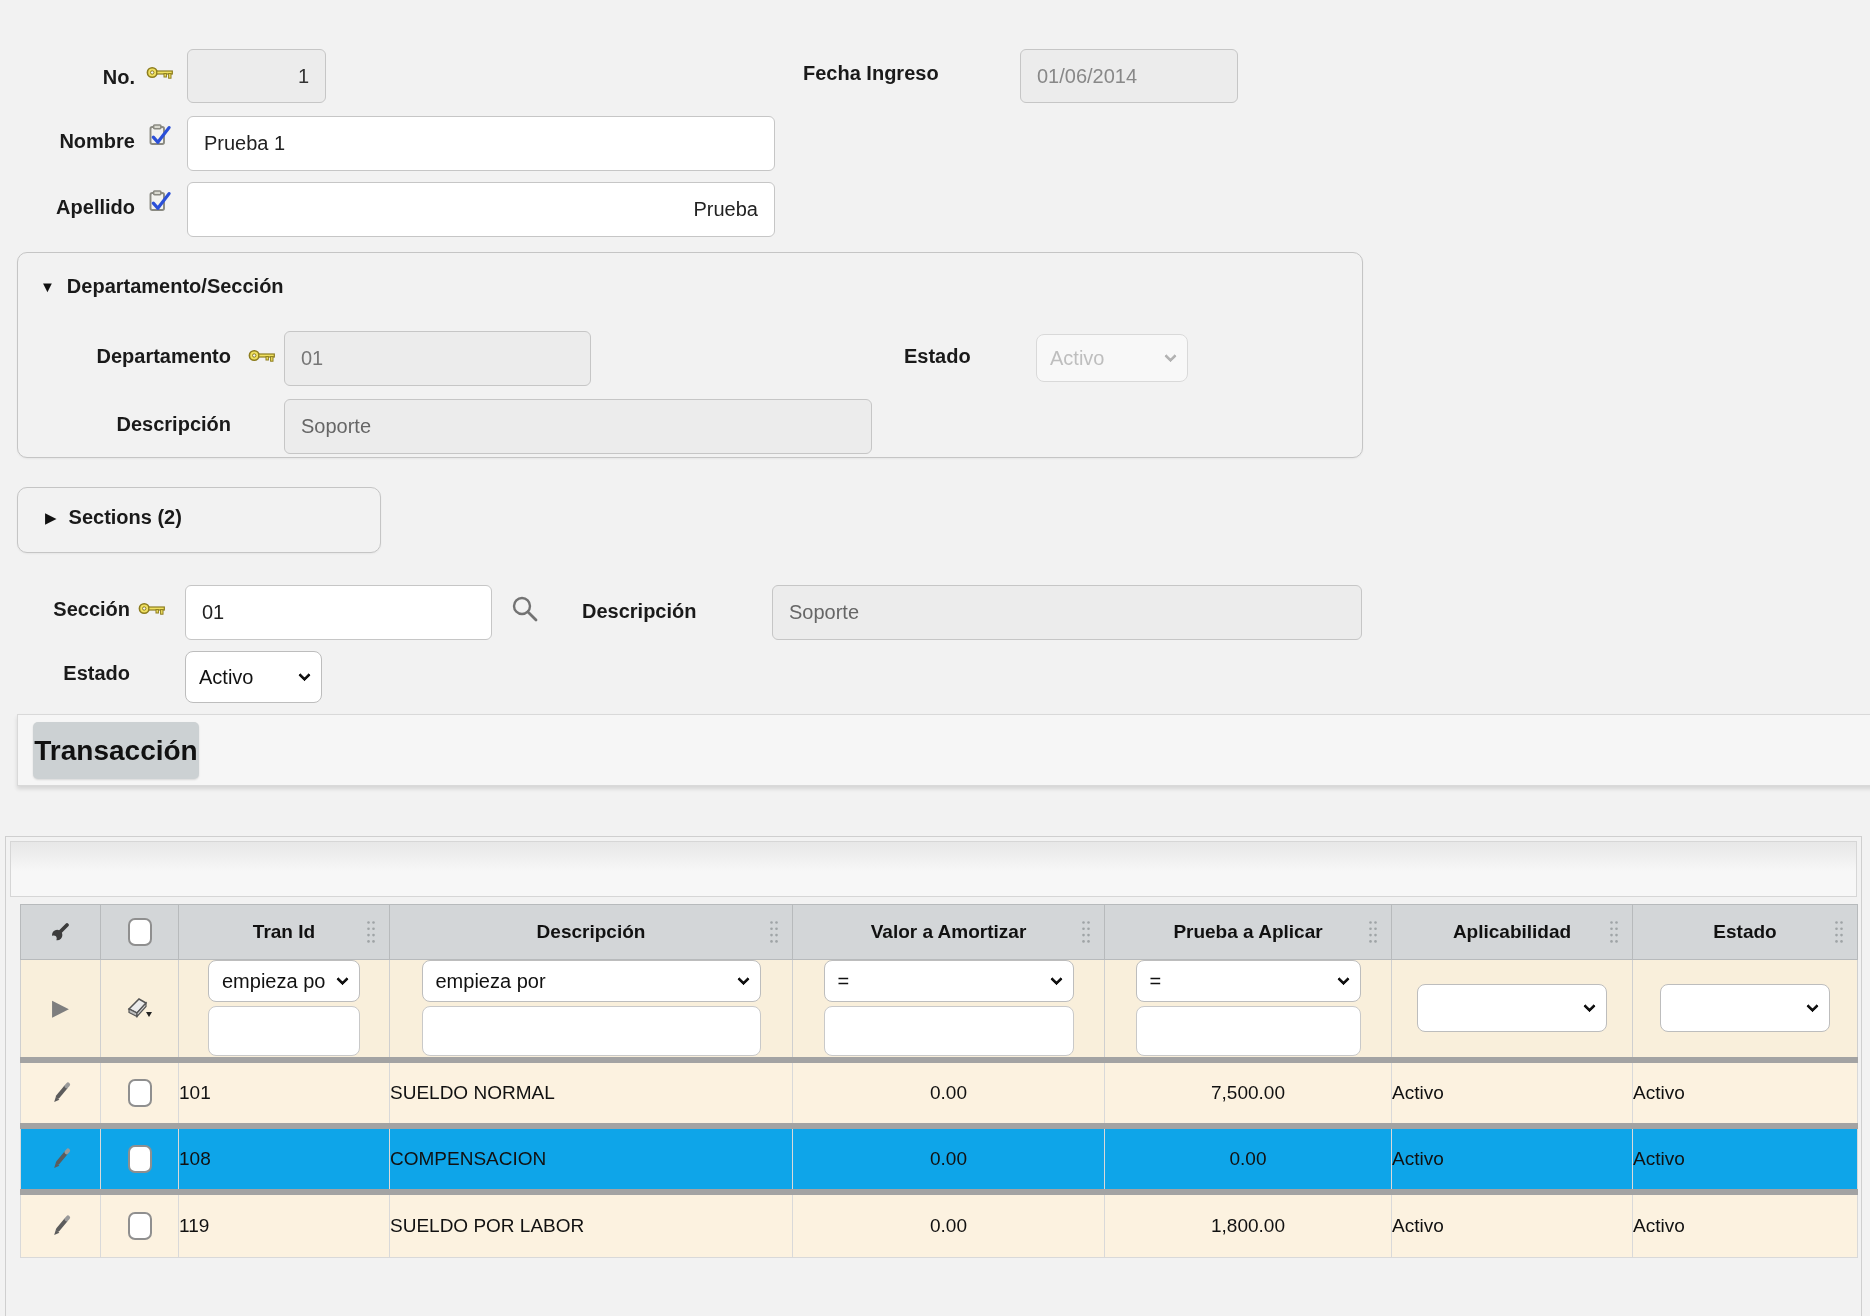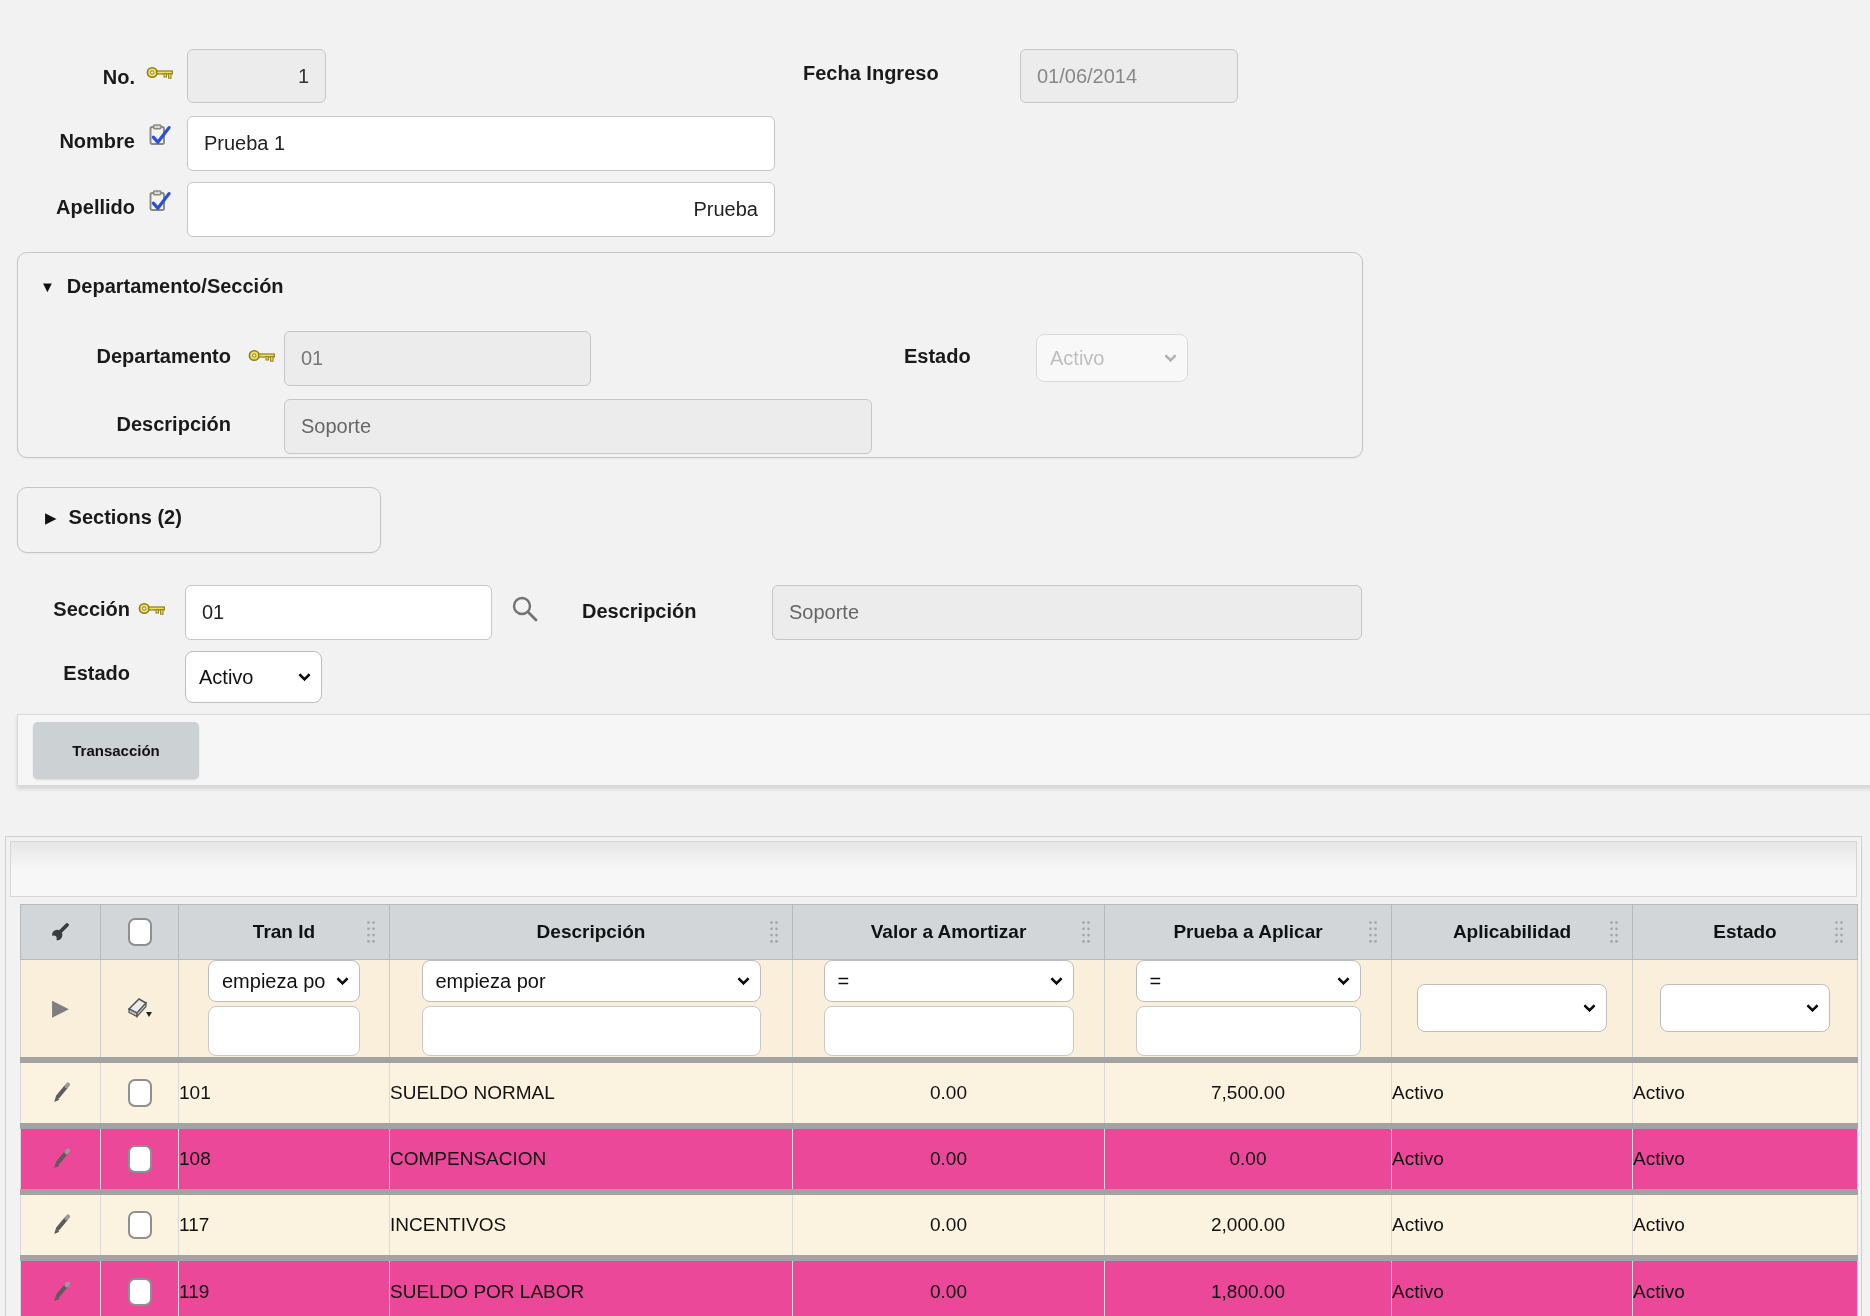--- a/index.html
+++ b/index.html
@@ -31,36 +31,36 @@
   
   .panel{position:absolute;border:1px solid #c5c5c5;border-radius:10px;background:#f2f2f2;
          box-shadow:0 1px 2px rgba(0,0,0,0.05);}
   .panel-title{display:flex;align-items:center;gap:12px;}
   .tri{font-size:15px;color:#111;}
 
   
   .tabbar{position:absolute;left:17px;top:714px;width:1858px;height:72px;background:#f6f6f6;
           border:1px solid #d9d9d9;box-shadow:0 3px 4px rgba(0,0,0,0.12);}
   .tab{position:absolute;left:15px;top:7px;width:166px;height:57px;background:#ccd1d3;border-radius:5px;
-       display:flex;align-items:center;justify-content:center;font-weight:bold;font-size:15px;color:#111;
+       display:flex;align-items:center;justify-content:center;font-weight:bold;font-size:28px;color:#111;
        box-shadow:0 1px 2px rgba(0,0,0,0.12);}
 
   
   .gridbox{position:absolute;left:5px;top:836px;width:1857px;height:486px;background:#f2f2f2;
            border:1px solid #cfcfcf;}
   .gridtool{position:absolute;left:4px;top:4px;width:1847px;height:56px;
             background:linear-gradient(#e7e7e7,#f7f7f7 55%);border:1px solid #d6d6d6;}
 
   table.grid{position:absolute;left:14px;top:67px;width:1837px;border-collapse:collapse;table-layout:fixed;
              font-size:19px;background:#fff;border:1px solid #b3b6b8;}
   table.grid th{height:55px;background:#d3d6d8;border:1px solid #b7babc;font-size:19px;font-weight:bold;
                 text-align:center;position:relative;padding:0;}
   table.grid td{border:1px solid #d9d9d9;padding:0;}
   tr.filter td{height:100px;background:#f9efdb;border-color:#cfcfcf;border-bottom:1px solid #c4c4c4;}
-  tr.rowdata td{height:66px;background:#ec4899;}
+  tr.rowdata td{height:66px;background:#0ea5e9;}
   tr.rowdata:nth-of-type(even) td{background:#fcf2e0;}
   tr.rowdata td{border-top:6px solid #a3a3a3;}
   .cell-id{padding-left:22px;}
   .cell-desc{padding-left:26px;}
   .cell-num{text-align:center;padding-right:38px;}
   .cell-txt{padding-left:28px;}
   .icon-center{display:flex;align-items:center;justify-content:center;height:100%;}
 
   
   .dots{position:absolute;right:12px;top:50%;transform:translateY(-50%);width:12px;height:26px;}
@@ -405,58 +405,36 @@
               </span>
             </td>
       <td class="cell-id">108</td>
       <td class="cell-desc">COMPENSACION</td>
       <td class="cell-num">0.00</td>
       <td class="cell-num">0.00</td>
       <td class="cell-txt">Activo</td>
       <td class="cell-txt">Activo</td>
     </tr>
 
+
     <tr class="rowdata">
       <td>
         <span class="icon-center">
           <svg width="24" height="24" viewBox="0 0 24 24">
             <path d="M9 15.5 L16.5 6.5" stroke="#5c5c5c" stroke-width="4.2" stroke-linecap="round"></path>
             <path d="M17.6 5.2 L19 3.6" stroke="#9a9a9a" stroke-width="4.2" stroke-linecap="round"></path>
             <polygon points="5.2,21 6.8,15.8 10.4,18.8" fill="#5c5c5c"></polygon>
           </svg>
         </span>
       </td>
       <td>
               <span class="icon-center">
                 <span class="cb"></span>
               </span>
             </td>
-      <td class="cell-id">117</td>
-      <td class="cell-desc">INCENTIVOS</td>
-      <td class="cell-num">0.00</td>
-      <td class="cell-num">2,000.00</td>
-      <td class="cell-txt">Activo</td>
-      <td class="cell-txt">Activo</td>
-    </tr>
-
-    <tr class="rowdata">
-      <td>
-        <span class="icon-center">
-          <svg width="24" height="24" viewBox="0 0 24 24">
-            <path d="M9 15.5 L16.5 6.5" stroke="#5c5c5c" stroke-width="4.2" stroke-linecap="round"></path>
-            <path d="M17.6 5.2 L19 3.6" stroke="#9a9a9a" stroke-width="4.2" stroke-linecap="round"></path>
-            <polygon points="5.2,21 6.8,15.8 10.4,18.8" fill="#5c5c5c"></polygon>
-          </svg>
-        </span>
-      </td>
-      <td>
-              <span class="icon-center">
-                <span class="cb"></span>
-              </span>
-            </td>
       <td class="cell-id">119</td>
       <td class="cell-desc">SUELDO POR LABOR</td>
       <td class="cell-num">0.00</td>
       <td class="cell-num">1,800.00</td>
       <td class="cell-txt">Activo</td>
       <td class="cell-txt">Activo</td>
     </tr>
   </tbody>
     </table>
   </div>

